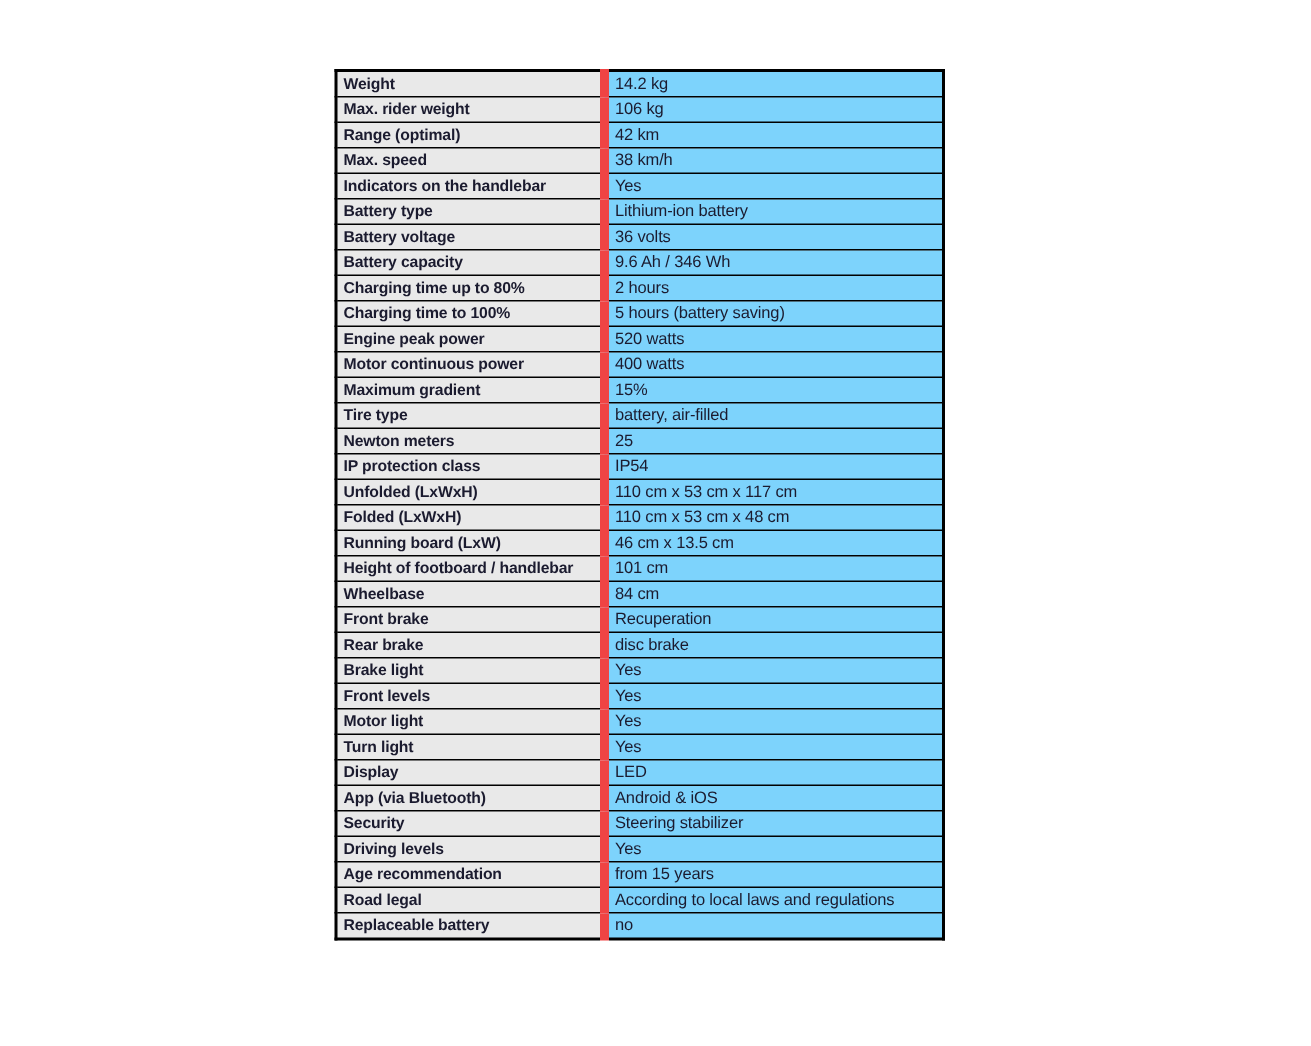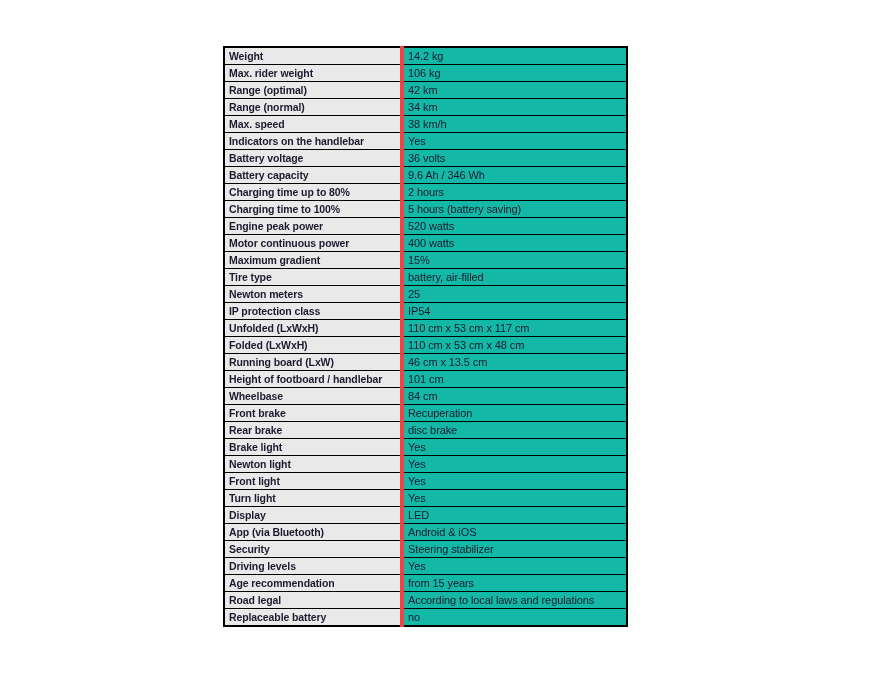--- a/index.html
+++ b/index.html
@@ -45,26 +45,26 @@
     white-space: nowrap;
     overflow: visible;
   }
 
   table.spec-table td.label-cell {
     width: 171px;
     background: #e9e9e9;
     font-weight: bold;
     font-size: 10.5px;
     letter-spacing: -0.1px;
-    border-right: 4px solid #ef4444;
+    border-right: 6px solid #ef4444;
   }
 
   table.spec-table td.value-cell {
     width: 218px;
-    background: #14b8a6;
+    background: #7dd3fc;
     font-weight: normal;
     font-size: 11px;
     letter-spacing: -0.1px;
   }
 
   table.spec-table td.value-cell > span {
     display: inline-block;
     white-space: nowrap;
   }
 </style>
@@ -80,32 +80,32 @@
         </tr>
         <tr>
           <td class="label-cell">Max. rider weight</td>
           <td class="value-cell"><span>106 kg</span></td>
         </tr>
         <tr>
           <td class="label-cell">Range (optimal)</td>
           <td class="value-cell"><span>42 km</span></td>
         </tr>
         <tr>
-          <td class="label-cell">Range (normal)</td>
-          <td class="value-cell"><span>34 km</span></td>
-        </tr>
-        <tr>
           <td class="label-cell">Max. speed</td>
           <td class="value-cell"><span>38 km/h</span></td>
         </tr>
         <tr>
           <td class="label-cell">Indicators on the handlebar</td>
           <td class="value-cell"><span>Yes</span></td>
         </tr>
         <tr>
+          <td class="label-cell">Battery type</td>
+          <td class="value-cell"><span>Lithium-ion battery</span></td>
+        </tr>
+        <tr>
           <td class="label-cell">Battery voltage</td>
           <td class="value-cell"><span>36 volts</span></td>
         </tr>
         <tr>
           <td class="label-cell">Battery capacity</td>
           <td class="value-cell"><span>9.6 Ah / 346 Wh</span></td>
         </tr>
         <tr>
           <td class="label-cell">Charging time up to 80%</td>
           <td class="value-cell"><span>2 hours</span></td>
@@ -164,25 +164,25 @@
         </tr>
         <tr>
           <td class="label-cell">Rear brake</td>
           <td class="value-cell"><span>disc brake</span></td>
         </tr>
         <tr>
           <td class="label-cell">Brake light</td>
           <td class="value-cell"><span>Yes</span></td>
         </tr>
         <tr>
-          <td class="label-cell">Newton light</td>
-          <td class="value-cell"><span>Yes</span></td>
-        </tr>
-        <tr>
-          <td class="label-cell">Front light</td>
+          <td class="label-cell">Front levels</td>
+          <td class="value-cell"><span>Yes</span></td>
+        </tr>
+        <tr>
+          <td class="label-cell">Motor light</td>
           <td class="value-cell"><span>Yes</span></td>
         </tr>
         <tr>
           <td class="label-cell">Turn light</td>
           <td class="value-cell"><span>Yes</span></td>
         </tr>
         <tr>
           <td class="label-cell">Display</td>
           <td class="value-cell"><span>LED</span></td>
         </tr>

